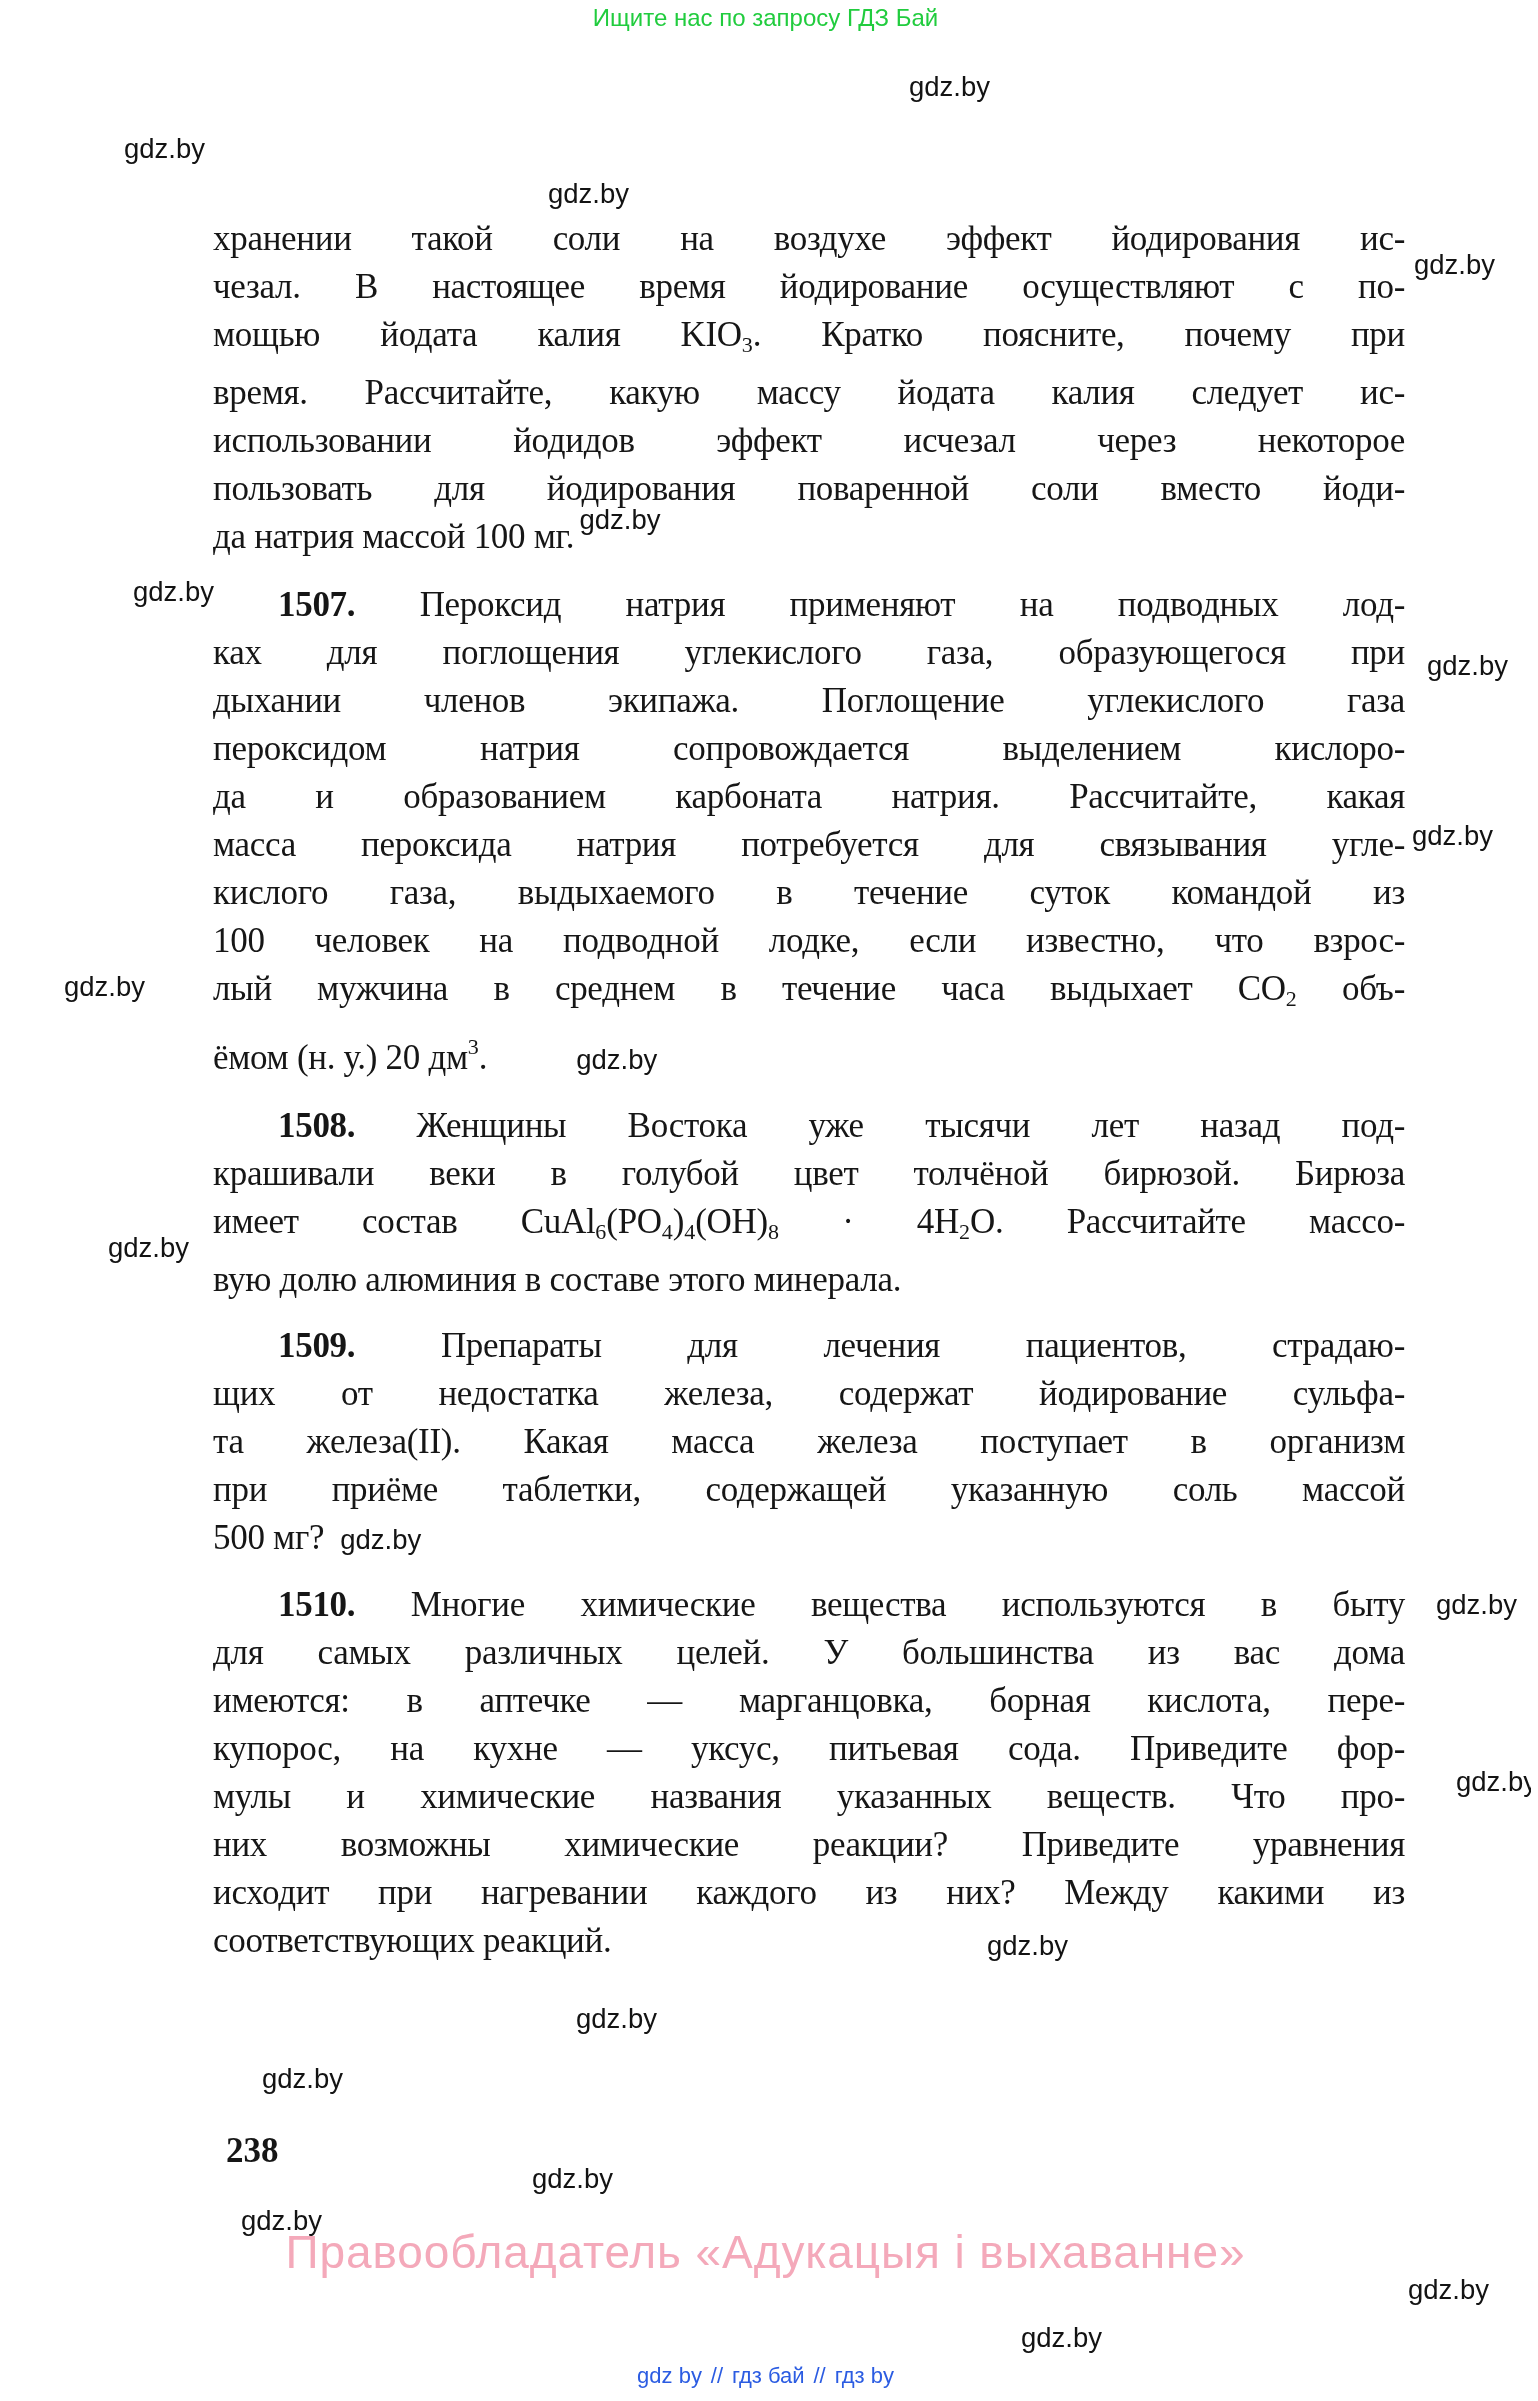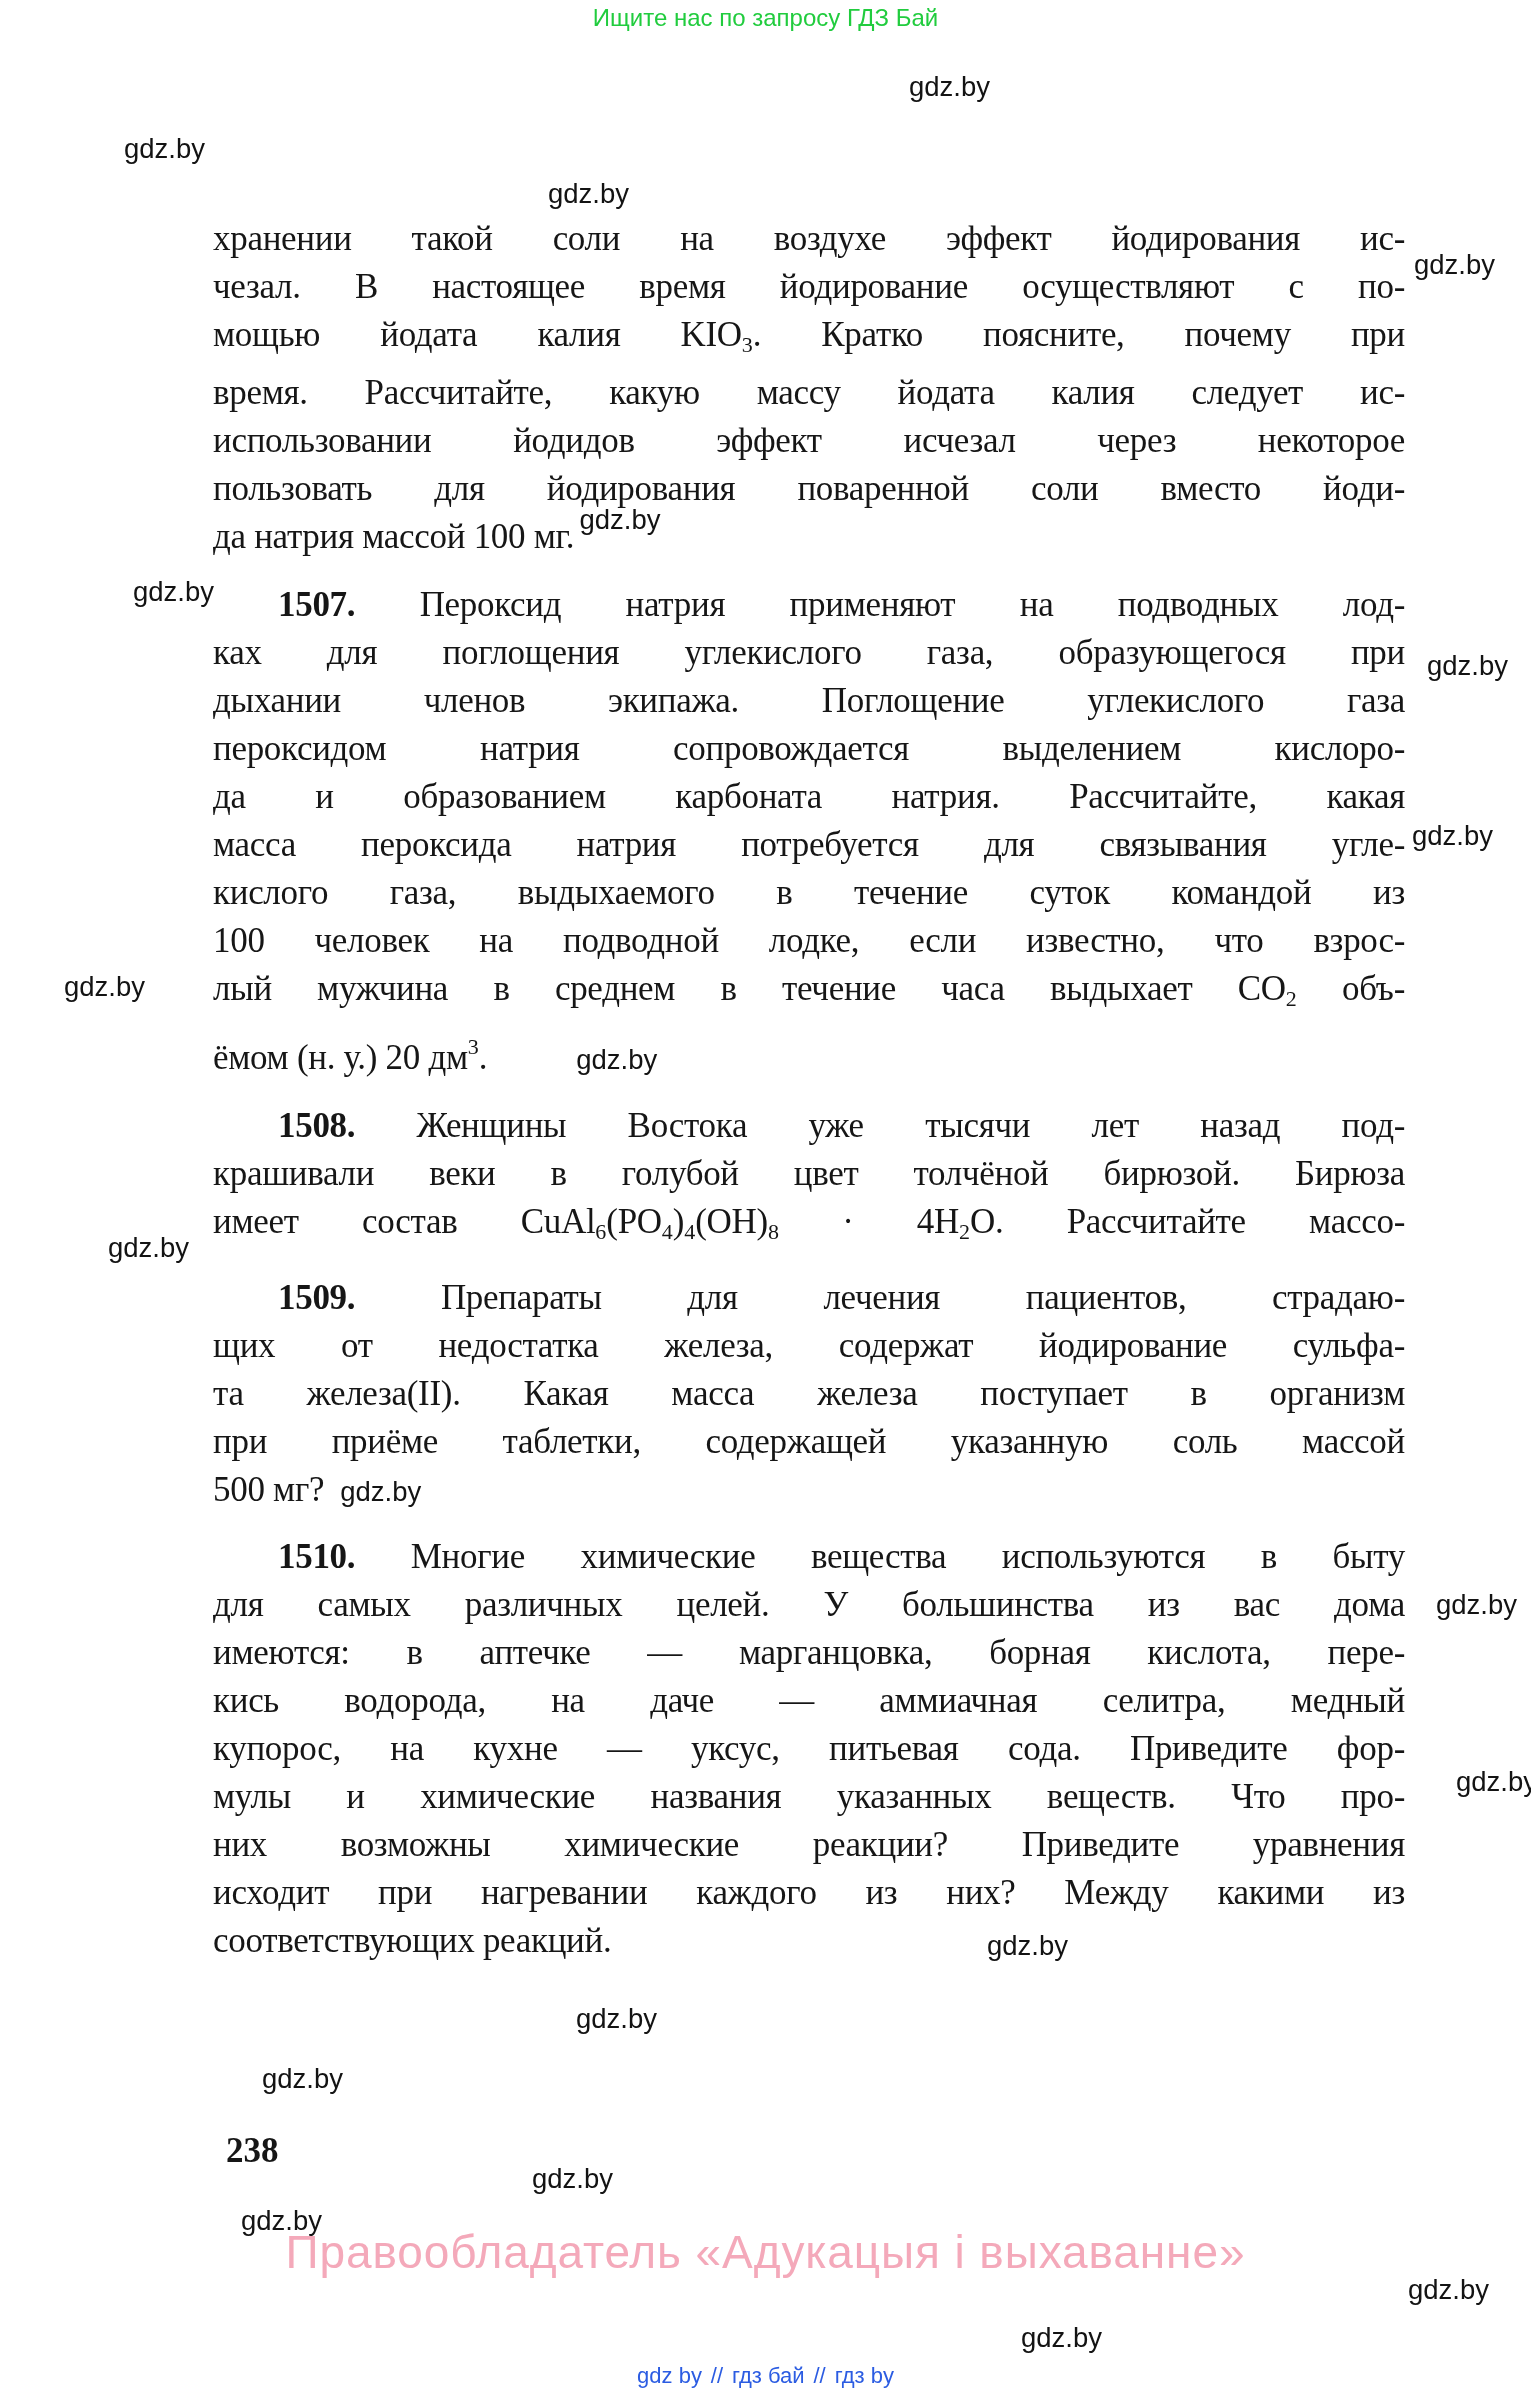--- a/index.html
+++ b/index.html
@@ -105,33 +105,33 @@
         <div class="tline"><span>масса пероксида натрия потребуется для связывания угле-</span></div>
         <div class="tline"><span>кислого газа, выдыхаемого в течение суток командой из</span></div>
         <div class="tline"><span>100 человек на подводной лодке, если известно, что взрос-</span></div>
         <div class="tline"><span>лый мужчина в среднем в течение часа выдыхает CO</span><span class="sub">2</span><span> объ-</span></div>
         <div class="tline last"><span>ёмом (н. у.) 20 дм</span><span class="sup">3</span><span>.</span><span class="wmi gap">gdz.by</span></div>
       </div>
       <div class="para">
         <div class="tline indent"><span class="b">1508.</span><span> Женщины Востока уже тысячи лет назад под-</span></div>
         <div class="tline"><span>крашивали веки в голубой цвет толчёной бирюзой. Бирюза</span></div>
         <div class="tline"><span>имеет состав CuAl</span><span class="sub">6</span><span>(PO</span><span class="sub">4</span><span>)</span><span class="sub">4</span><span>(OH)</span><span class="sub">8</span><span> · 4H</span><span class="sub">2</span><span>O. Рассчитайте массо-</span></div>
+        <div class="tline last"><span>вую долю алюминия в составе этого минерала.</span></div>
       </div>
       <div class="para">
         <div class="tline indent"><span class="b">1509.</span><span> Препараты для лечения пациентов, страдаю-</span></div>
         <div class="tline"><span>щих от недостатка железа, содержат йодирование сульфа-</span></div>
         <div class="tline"><span>та железа(II). Какая масса железа поступает в организм</span></div>
         <div class="tline"><span>при приёме таблетки, содержащей указанную соль массой</span></div>
         <div class="tline last"><span>500 мг?</span><span class="wmi near">gdz.by</span></div>
       </div>
       <div class="para">
         <div class="tline indent"><span class="b">1510.</span><span> Многие химические вещества используются в быту</span></div>
         <div class="tline"><span>для самых различных целей. У большинства из вас дома</span></div>
         <div class="tline"><span>имеются: в аптечке — марганцовка, борная кислота, пере-</span></div>
-        <div class="tline"><span>кись водорода, на даче — аммиачная селитра, медный</span></div>
         <div class="tline"><span>купорос, на кухне — уксус, питьевая сода. Приведите фор-</span></div>
         <div class="tline"><span>мулы и химические названия указанных веществ. Что про-</span></div>
         <div class="tline"><span>них возможны химические реакции? Приведите уравнения</span></div>
         <div class="tline"><span>исходит при нагревании каждого из них? Между какими из</span></div>
         <div class="tline last"><span>соответствующих реакций.</span></div>
       </div>
     </div>
 
   <div class="pagenum">238</div>
 

